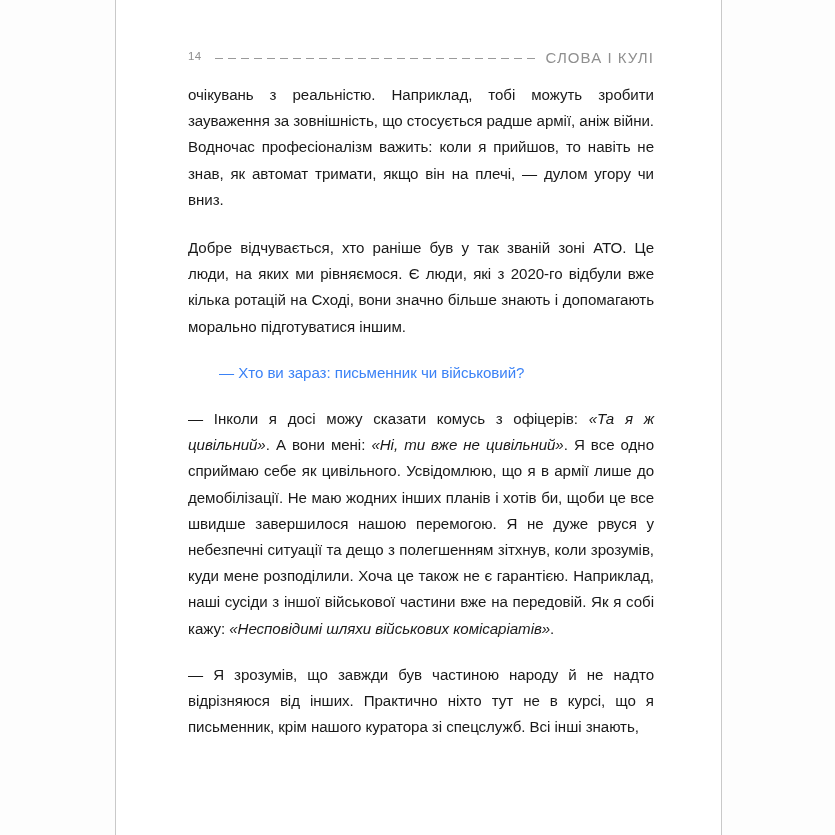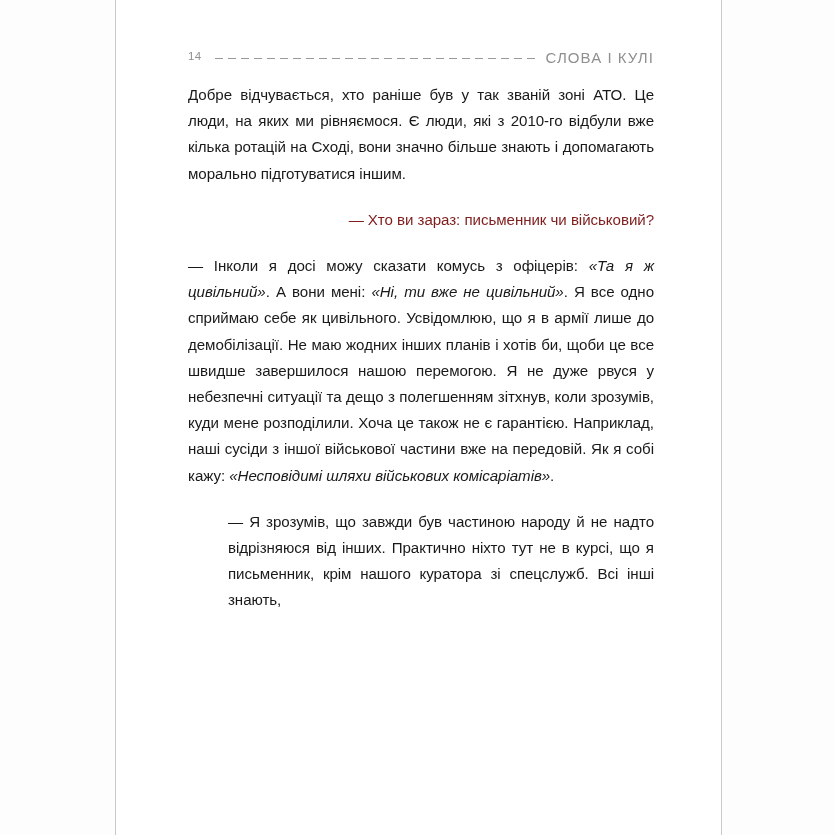--- a/index.html
+++ b/index.html
@@ -90,28 +90,28 @@
   .para {
     font-size: 15.1px;
     line-height: 26.2px;
     color: #191919;
     text-align: justify;
     margin: 0 0 12.5px 0;
     letter-spacing: -0.05px;
     -webkit-hyphens: none;
     hyphens: none;
   }
-  .para:last-child { margin-bottom: 0; margin-left: 40px; }
+  .para:last-child { margin-bottom: 0; }
 
   .para.question {
-    color: #7f1d1d;
+    color: #3b82f6;
     padding-left: 31px;
     margin-top: 20px;
     margin-bottom: 20px;
-    text-align: right;
+    text-align: left;
   }
 
   .para.answer {
     margin-top: 20px;
   }
 
   .para.gap-after {
     margin-bottom: 22px;
   }
 
@@ -129,22 +129,23 @@
 
   <div id="page">
     <div id="page-inner">
 
       <div class="running-head">
         <span class="folio">14</span>
         <span class="head-rule"></span>
         <span class="head-title">СЛОВА І КУЛІ</span>
       </div>
 
+      <p class="para gap-after">очікувань з реальністю. Наприклад, тобі можуть зробити зауваження за зовнішність, що стосується радше армії, аніж війни. Водночас професіоналізм важить: коли я прийшов, то навіть не знав, як автомат тримати, якщо він на плечі, — дулом угору чи вниз.</p>
 
-      <p class="para">Добре відчувається, хто раніше був у так званій зоні АТО. Це люди, на яких ми рівняємося. Є люди, які з 2010-го відбули вже кілька ротацій на Сході, вони значно більше знають і допомагають морально підготуватися іншим.</p>
+      <p class="para">Добре відчувається, хто раніше був у так званій зоні АТО. Це люди, на яких ми рівняємося. Є люди, які з 2020-го відбули вже кілька ротацій на Сході, вони значно більше знають і допомагають морально підготуватися іншим.</p>
 
       <p class="para question">— Хто ви зараз: письменник чи військовий?</p>
 
       <p class="para answer">
         <span>— Інколи я досі можу сказати комусь з офіцерів: </span><em>«Та я ж цивільний»</em><span>. А вони мені: </span><em>«Ні, ти вже не цивільний»</em><span>. Я все одно сприймаю себе як цивільного. Усвідомлюю, що я в армії лише до демобілізації. Не маю жодних інших планів і хотів би, щоби це все швидше завершилося нашою перемогою. Я не дуже рвуся у небезпечні ситуації та дещо з полегшенням зітхнув, коли зрозумів, куди мене розподілили. Хоча це також не є гарантією. Наприклад, наші сусіди з іншої військової частини вже на передовій. Як я собі кажу: </span><em>«Несповідимі шляхи військових комісаріатів»</em><span>.</span>
       </p>
 
 
       <p class="para answer">— Я зрозумів, що завжди був частиною народу й не надто відрізняюся від інших. Практично ніхто тут не в курсі, що я письменник, крім нашого куратора зі спецслужб. Всі інші знають,</p>
 

